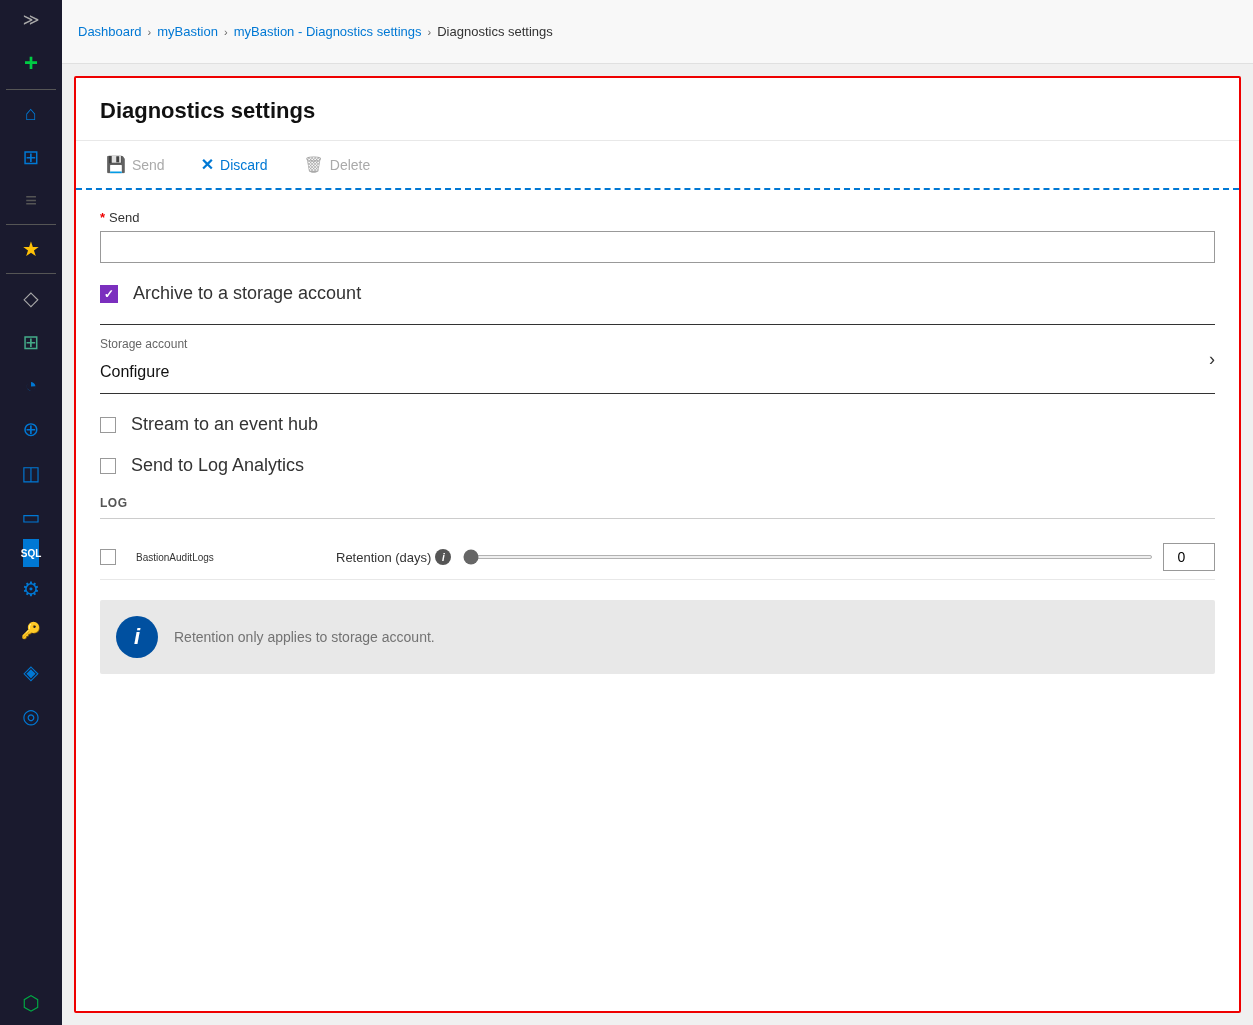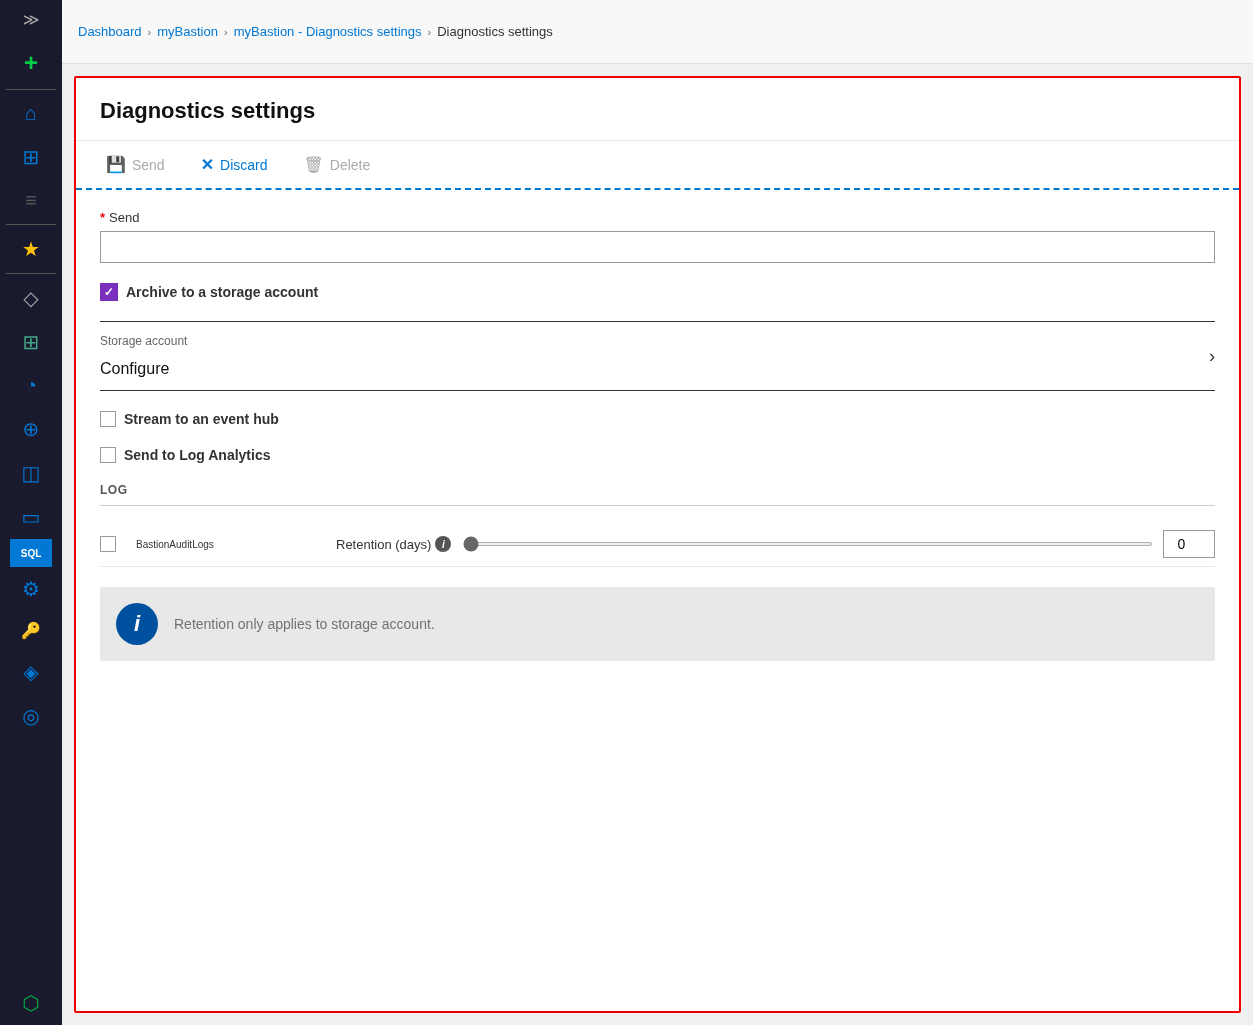--- a/index.html
+++ b/index.html
@@ -130,25 +130,24 @@
       border: 1px solid #999;
       padding: 4px 8px;
       font-size: 14px;
       outline: none;
     }
 
     
     .checkbox-row {
       display: flex;
       align-items: center;
-      gap: 8px;
+      gap: 15px;
       margin-bottom: 20px;
-      font-size: 14px;
-      color: #333;
-      font-weight: bold;
+      font-size: 18px;
+      color: #333;
     }
     
     .checkbox-purple {
       width: 18px;
       height: 18px;
       border: 2px solid #7b2fbe;
       background: #7b2fbe;
       display: inline-flex;
       align-items: center;
       justify-content: center;
@@ -316,21 +315,21 @@
   <div class="sidebar-icon" style="color:#555;">≡</div>
   <div class="sidebar-section-divider"></div>
   <div class="sidebar-icon yellow" style="color:#ffc107;">★</div>
   <div class="sidebar-section-divider"></div>
   <div class="sidebar-icon" style="color:#aaa;">◇</div>
   <div class="sidebar-icon" style="color:#44aa88;">⊞</div>
   <div class="sidebar-icon" style="color:#0078d4;">◔</div>
   <div class="sidebar-icon" style="color:#0078d4;">⊕</div>
   <div class="sidebar-icon" style="color:#0078d4;">◫</div>
   <div class="sidebar-icon" style="color:#0078d4;">▭</div>
-  <div class="sidebar-icon" style="background:#0078d4;color:white;font-size:10px;font-weight:bold;width:42px;height:28px;display:flex;align-items:center;justify-content:center;">SQL</div>
+  <div class="sidebar-icon" style="background:#0078d4;color:white;font-size:10px;font-weight:bold;width:16px;height:28px;display:flex;align-items:center;justify-content:center;">SQL</div>
   <div class="sidebar-icon" style="color:#0078d4;">⚙</div>
   <div class="sidebar-icon" style="color:#ffcc00;font-size:16px;">🔑</div>
   <div class="sidebar-icon" style="color:#0078d4;">◈</div>
   <div class="sidebar-icon" style="color:#0078d4;">◎</div>
   <div class="sidebar-icon shield-green" style="color:#00aa44;margin-top:auto;">⬡</div>
 </div>
 
 <div class="main-area">
 
   <div class="breadcrumb">

